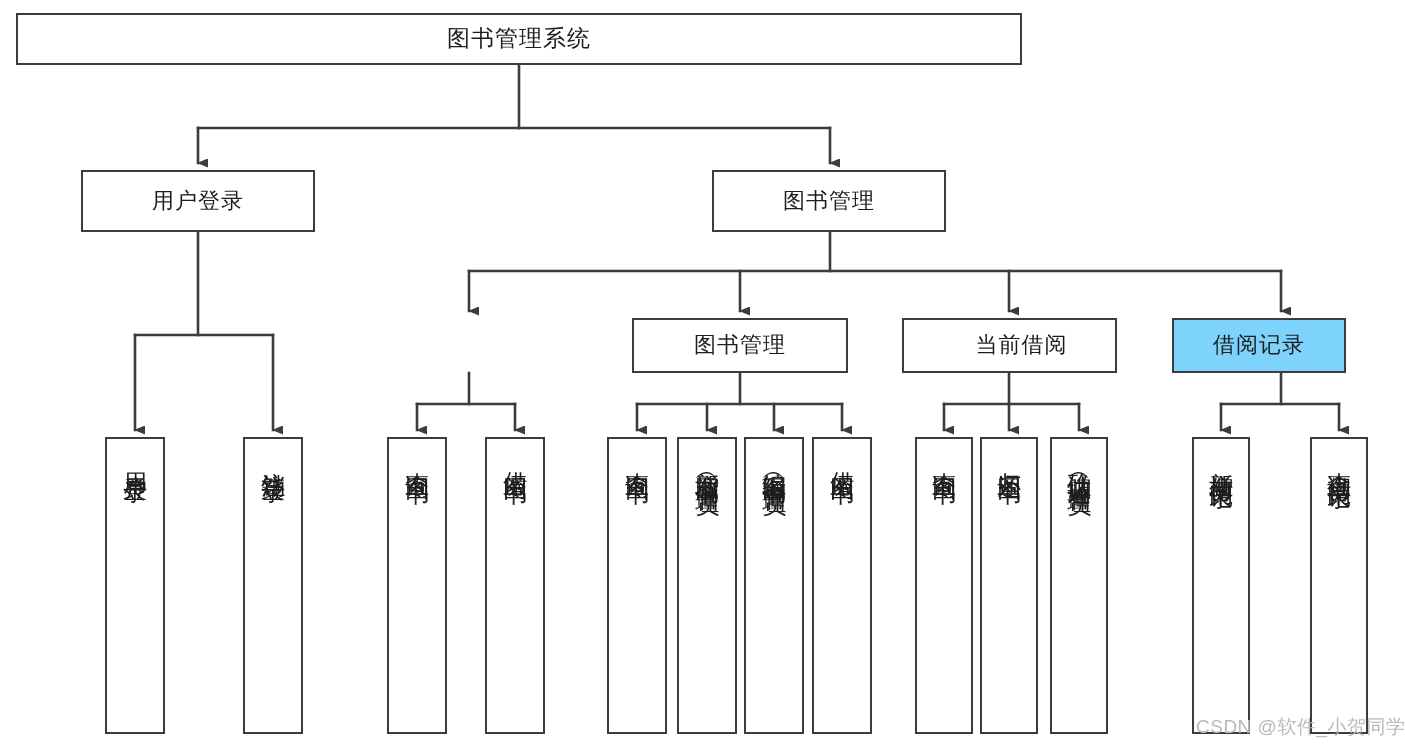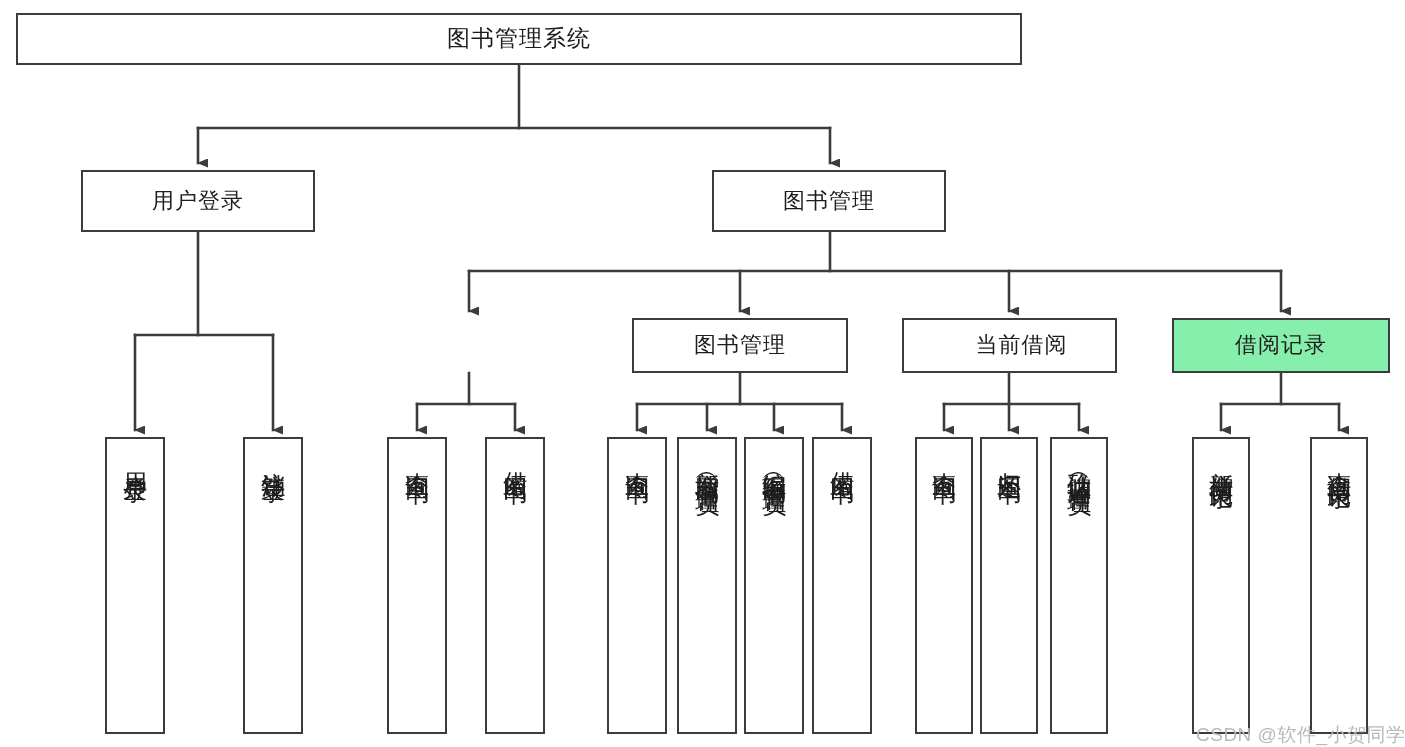--- a/index.html
+++ b/index.html
@@ -123,21 +123,21 @@
   <div class="node-box horiz" style="left: 712px; top: 170px; width: 234px; height: 62px; border-color: rgb(60, 60, 60); background: rgb(255, 255, 255); color: rgb(29, 29, 29);">
     <span class="node-label-h">图书管理</span>
   </div>
 
   <div class="node-box horiz" style="left: 632px; top: 318px; width: 216px; height: 55px; border-color: rgb(60, 60, 60); background: rgb(255, 255, 255); color: rgb(29, 29, 29);">
     <span class="node-label-h">图书管理</span>
   </div>
   <div class="node-box horiz" style="left: 902px; top: 318px; width: 215px; height: 55px; border-color: rgb(60, 60, 60); background: rgb(255, 255, 255); color: rgb(29, 29, 29); padding-left: 24px;">
     <span class="node-label-h">当前借阅</span>
   </div>
-  <div class="node-box horiz" style="left: 1172px; top: 318px; width: 218px; height: 55px; border-color: rgb(60, 60, 60); background: #86efac; color: rgb(29, 29, 29);">
+  <div class="node-box horiz" style="left: 1172px; top: 318px; width: 174px; height: 55px; border-color: rgb(60, 60, 60); background: #7dd3fc; color: rgb(29, 29, 29);">
     <span class="node-label-h">借阅记录</span>
   </div>
 
   <div class="node-box vert" style="left: 105px; top: 437px; width: 60px; height: 297px; border-color: rgb(60, 60, 60); background: rgb(255, 255, 255); color: rgb(29, 29, 29);">
     <span class="node-label-v">用户登录</span>
   </div>
   <div class="node-box vert" style="left: 243px; top: 437px; width: 60px; height: 297px; border-color: rgb(60, 60, 60); background: rgb(255, 255, 255); color: rgb(29, 29, 29);">
     <span class="node-label-v">注销登录</span>
   </div>
   <div class="node-box vert" style="left: 387px; top: 437px; width: 60px; height: 297px; border-color: rgb(60, 60, 60); background: rgb(255, 255, 255); color: rgb(29, 29, 29);">
@@ -167,15 +167,15 @@
   <div class="node-box vert" style="left: 1050px; top: 437px; width: 58px; height: 297px; border-color: rgb(60, 60, 60); background: rgb(255, 255, 255); color: rgb(29, 29, 29);">
     <span class="node-label-v">确认归还（管理员）</span>
   </div>
   <div class="node-box vert" style="left: 1192px; top: 437px; width: 58px; height: 297px; border-color: rgb(60, 60, 60); background: rgb(255, 255, 255); color: rgb(29, 29, 29);">
     <span class="node-label-v">新增借阅记录</span>
   </div>
   <div class="node-box vert" style="left: 1310px; top: 437px; width: 58px; height: 297px; border-color: rgb(60, 60, 60); background: rgb(255, 255, 255); color: rgb(29, 29, 29);">
     <span class="node-label-v">查询借阅记录</span>
   </div>
 
-  <div class="watermark" style="left: 1196px; top: 714px; color: rgb(185, 185, 185); margin-top: 8px;">CSDN @软件_小贺同学</div>
+  <div class="watermark" style="left: 1196px; top: 714px; color: rgb(185, 185, 185);">CSDN @软件_小贺同学</div>
 
 </div>
 
 </body></html>

